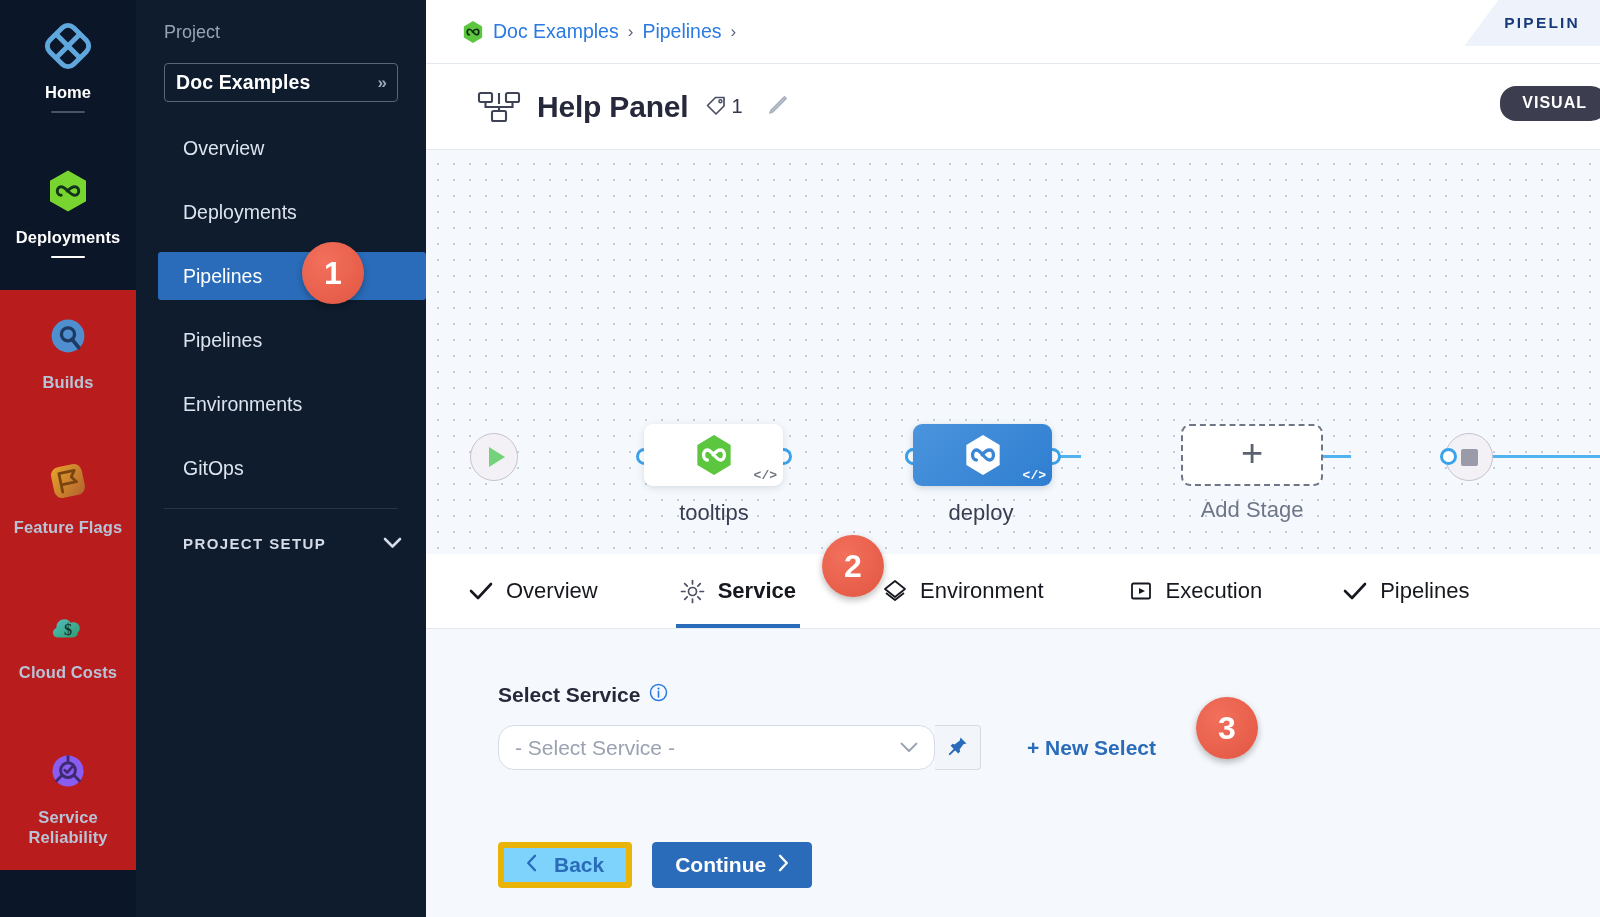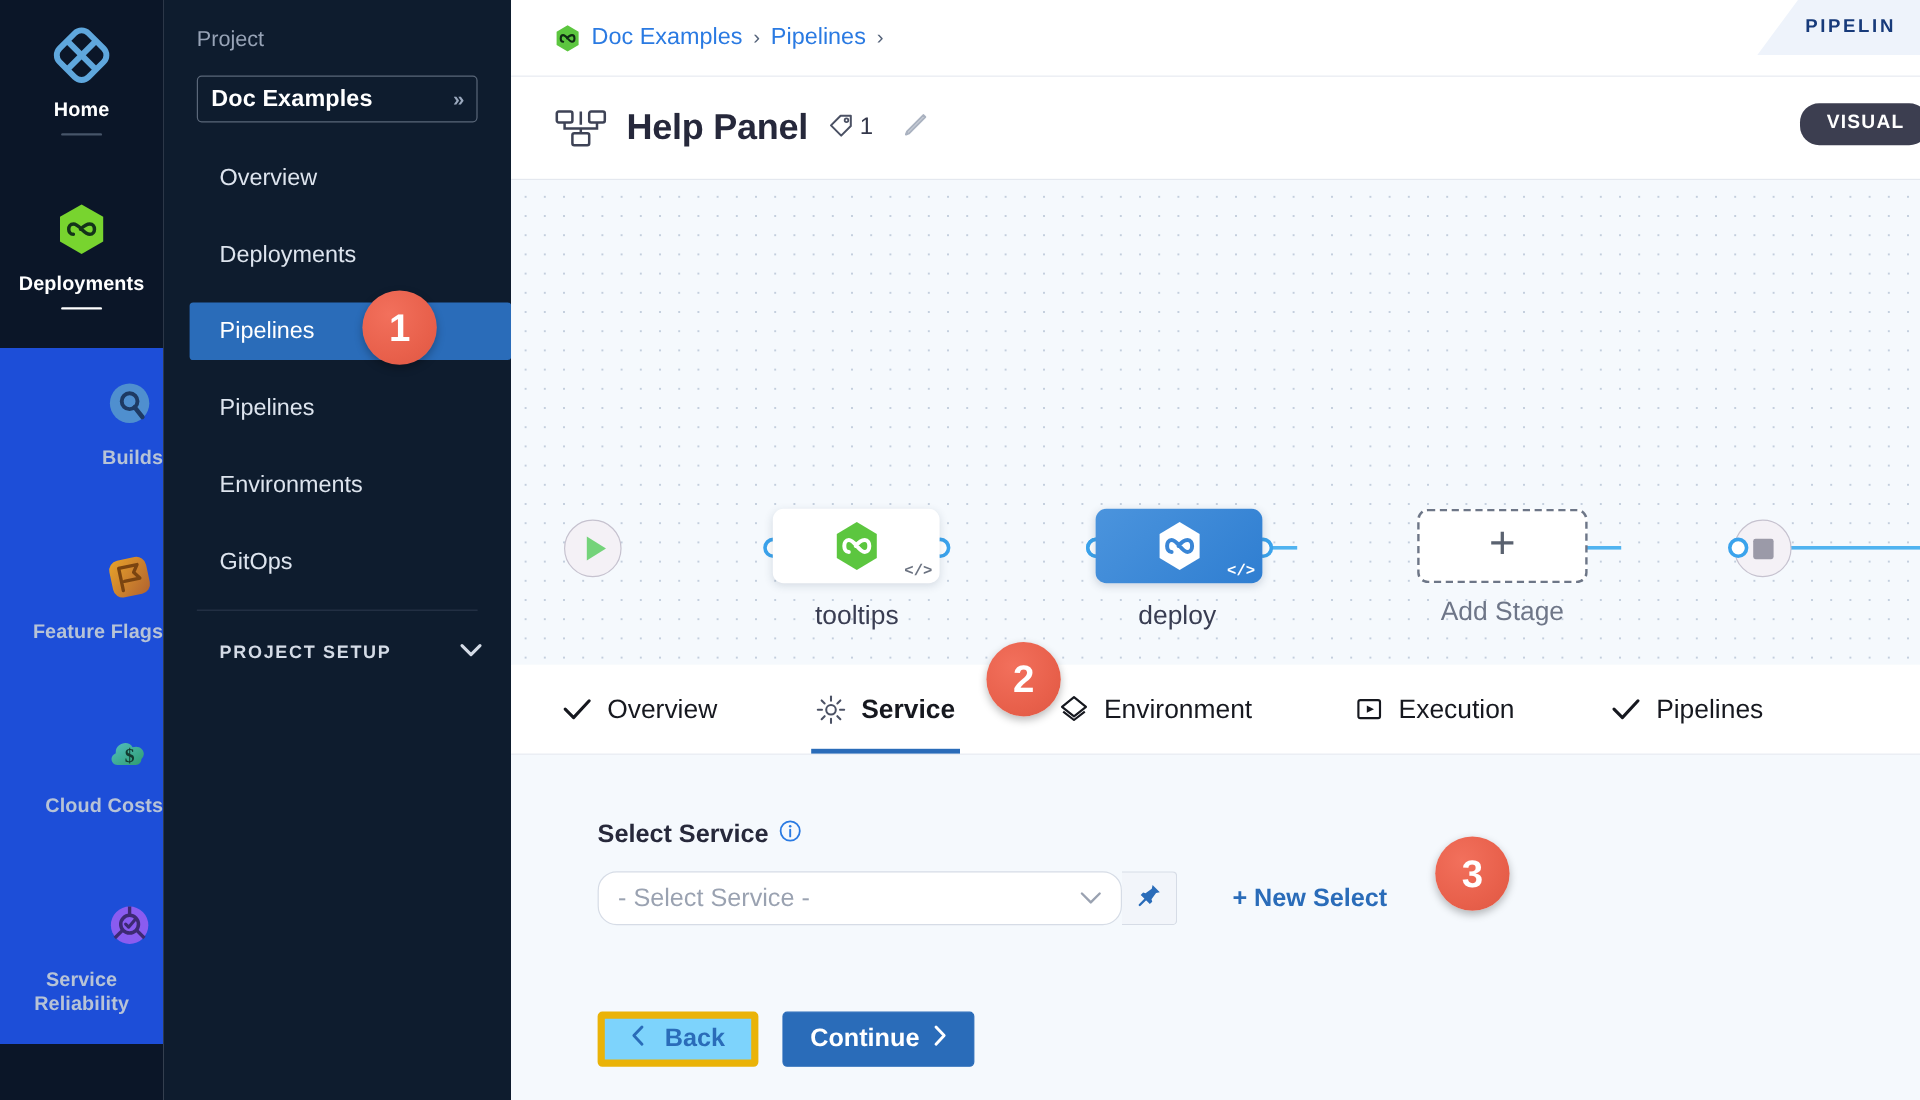--- a/index.html
+++ b/index.html
@@ -18,21 +18,21 @@
     flex: 0 0 136px;
     position: relative;
   }
   .rail-item {
     width: 136px;
     display: flex; flex-direction: column; align-items: center; justify-content: flex-start;
     padding-top: 18px;
     position: relative;
   }
   .rail-item.active-dark { background: #0b1628; height: 145px; }
-  .rail-item.plain { background: #1d4ed8; height: 145px; align-items: flex-end; }
+  .rail-item.plain { background: #b91c1c; height: 145px; }
   .rail-glyph { width: 56px; height: 56px; display: flex; align-items: center; justify-content: center; }
   .rail-label {
     margin-top: 8px; font-size: 16.5px; font-weight: 700; line-height: 1.22; text-align: center;
     letter-spacing: .1px;
   }
   .rail-label.bright { color: #ffffff; }
   .rail-label.dim { color: #b7c3d6; }
   .rail-underline { width: 34px; height: 2px; background: #475569; margin-top: 9px; border-radius: 1px; }
   .rail-underline.light { background: #ffffff; }
   .rail-spacer-bottom { background: #1e3a63; flex: 1 1 auto; width: 136px; }
@@ -92,21 +92,21 @@
     position: absolute; right: 0; top: 0;
     height: 46px; background: #eef3fb;
     padding: 0 20px 0 40px;
     display: flex; align-items: center;
     color: #173a7a; font-size: 15.5px; font-weight: 700; letter-spacing: 2.2px;
     clip-path: polygon(34px 0, 100% 0, 100% 100%, 0 100%);
   }
 
   .title-bar {
     height: 86px; flex: 0 0 86px; display: flex; align-items: center;
-    padding-left: 36px; border-bottom: 1px solid #e4e8ef; background: #fff;
+    padding-left: 51px; border-bottom: 1px solid #e4e8ef; background: #fff;
     position: relative;
   }
   .pipeline-glyph { width: 44px; height: 38px; margin-right: 16px; }
   .pipeline-title { font-size: 30px; font-weight: 700; color: #26283b; letter-spacing: -.2px; }
   .tag-group { display: flex; align-items: center; margin-left: 16px; gap: 3px; }
   .tag-count { font-size: 20px; color: #33374a; }
   .edit-pencil { margin-left: 22px; }
   .visual-badge {
     position: absolute; right: -7px; top: 22px;
     background: #3c3e50; color: #ffffff;

